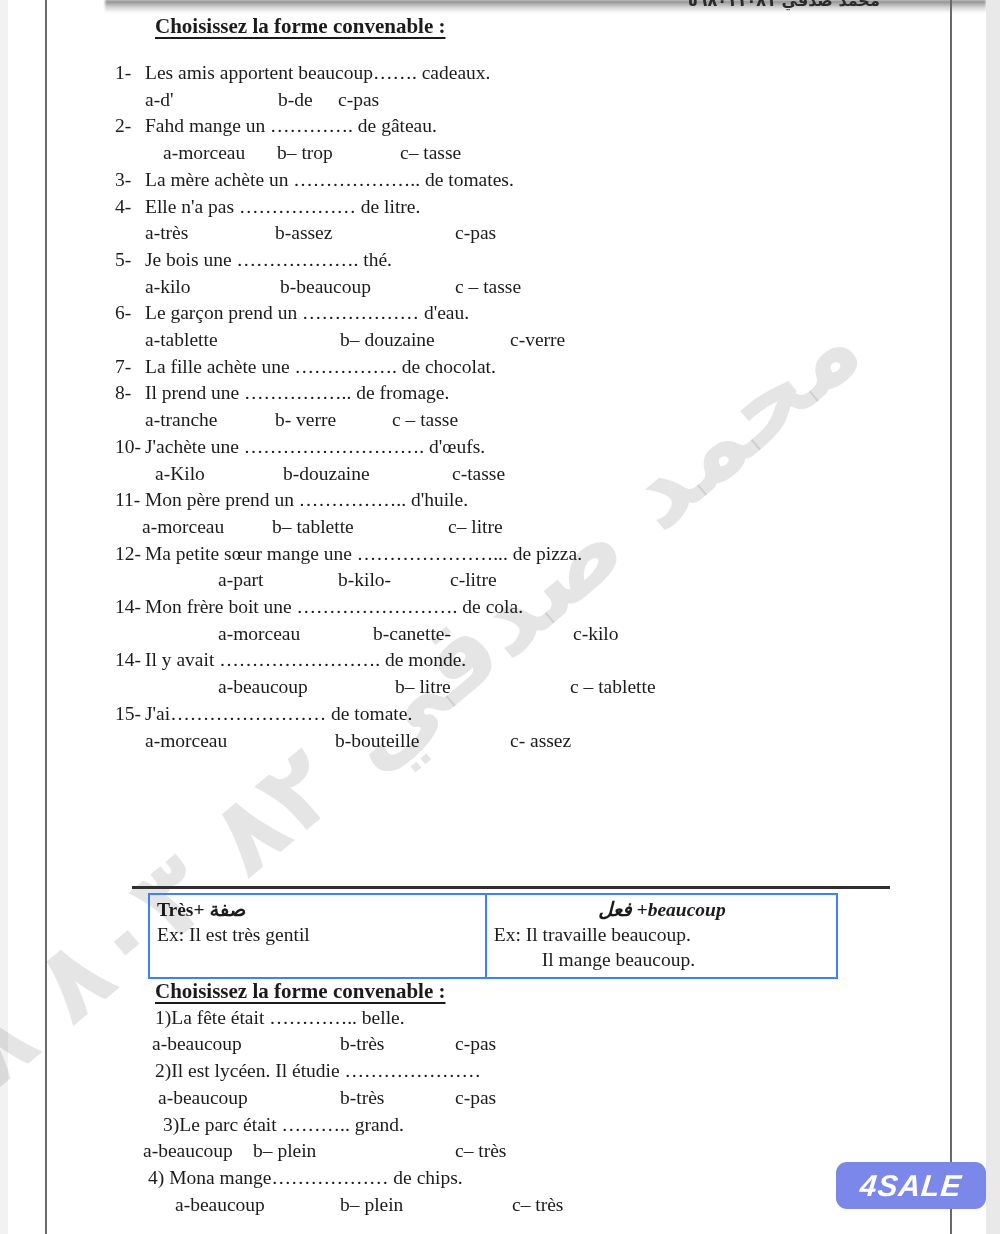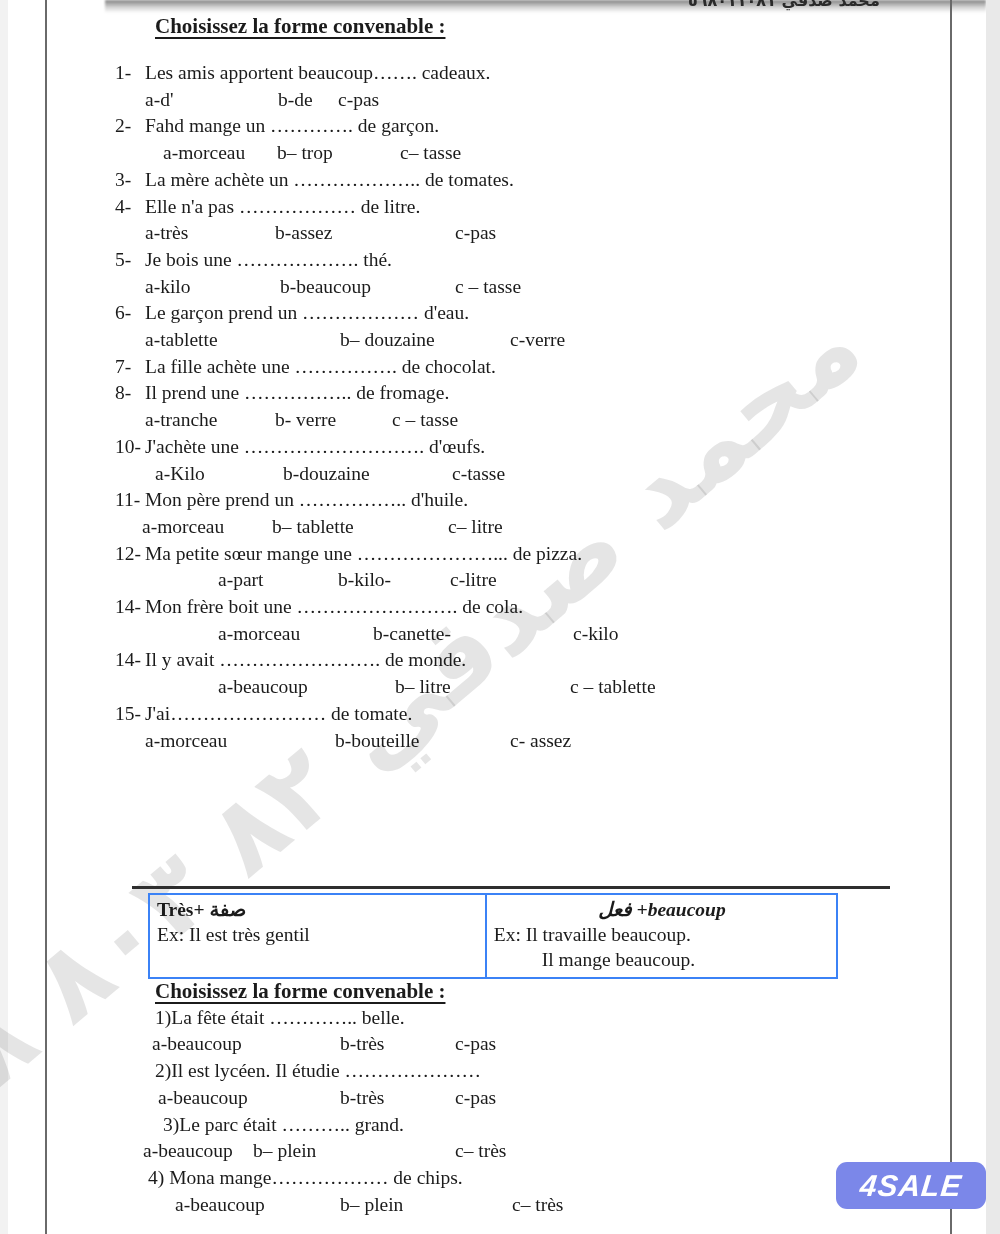--- a/index.html
+++ b/index.html
@@ -112,21 +112,21 @@
 <div id="watermark" class="arabic">محمد صدقي ٨٢ ٨٠٣ ٦٨</div>
 
 <div id="sec1-title" class="layer">Choisissez la forme convenable :</div>
 <div id="sec1-questions" class="layer">
   <div class="q s1-0">
     <div class="qline"><span class="num">1-</span><span>Les amis apportent beaucoup……. cadeaux.</span></div>
     <div class="opts"><span class="opt o1">a-d'</span><span class="opt o2">b-de</span><span class="opt o3">c-pas</span></div>
   </div>
 
   <div class="q s1-1">
-    <div class="qline"><span class="num">2-</span><span>Fahd mange un …………. de garçon.</span></div>
+    <div class="qline"><span class="num">2-</span><span>Fahd mange un …………. de gâteau.</span></div>
     <div class="opts"><span class="opt o1">a-morceau</span><span class="opt o2">b– trop</span><span class="opt o3">c– tasse</span></div>
   </div>
 
   <div class="q s1-2">
     <div class="qline"><span class="num">3-</span><span>La mère achète un ……………….. de tomates.</span></div>
   </div>
 
   <div class="q s1-3">
     <div class="qline"><span class="num">4-</span><span>Elle n'a pas ……………… de litre.</span></div>
     <div class="opts"><span class="opt o1">a-très</span><span class="opt o2">b-assez</span><span class="opt o3">c-pas</span></div>

